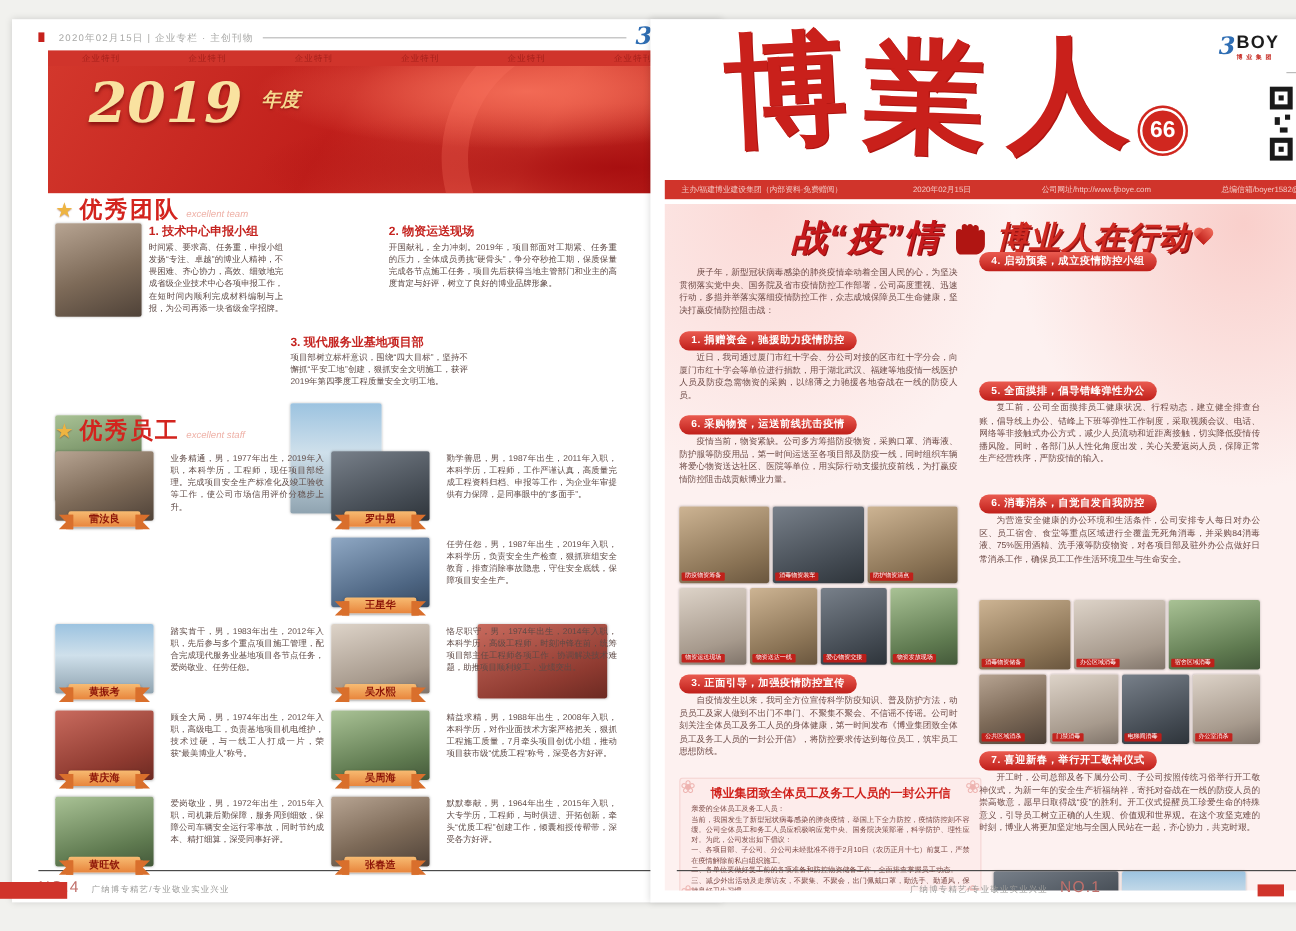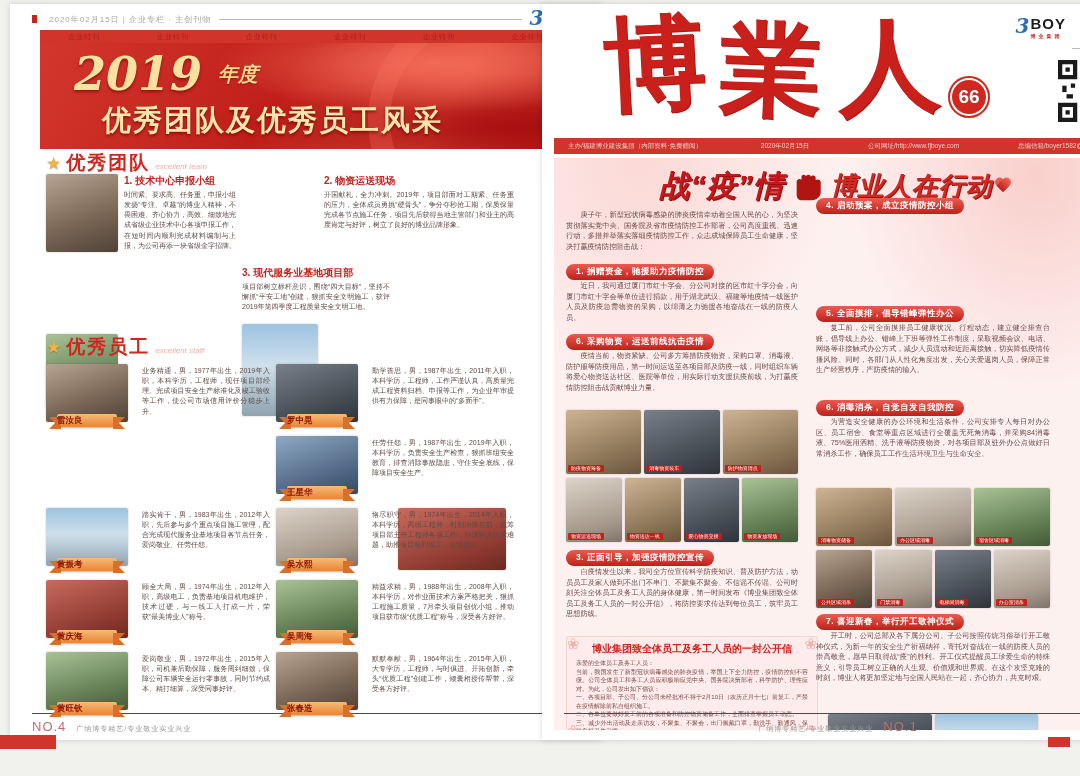--- a/index.html
+++ b/index.html
@@ -1,18 +1,18 @@
 <!DOCTYPE html>
 <html><head>
 <meta charset="utf-8">
 <style>
   html,body{margin:0;padding:0;}
   body{width:1080px;height:776px;background:#f1f1ee;position:relative;
        font-family:"Liberation Sans","DejaVu Sans",sans-serif;overflow:hidden;}
-  .page{position:absolute;top:4px;width:592px;height:736px;background:#fff;
+  .page{position:absolute;top:16px;width:592px;height:736px;background:#fff;
         box-shadow:0 0 6px rgba(0,0,0,.15);overflow:hidden;}
   #pageL{left:10px}
   #pageR{left:542px}
 
   
   .abs{position:absolute}
   .small-gray{font-size:8px;color:#a8a8a6;letter-spacing:1px}
   .boy-logo{display:flex;align-items:flex-start;line-height:1}
   .boy-mark{font-family:"DejaVu Serif",serif;font-style:italic;font-weight:bold;color:#2f6eb4;font-size:20px;margin-right:1px}
   .boy-word{font-weight:bold;color:#1c1c1c;font-size:15px;letter-spacing:1px}
@@ -44,33 +44,33 @@
              display:flex;justify-content:space-around;align-items:center}
   .tab-strip span{font-size:7px;color:#7e0f0c;opacity:.55;letter-spacing:1px}
   .banner{position:absolute;left:30px;right:30px;top:39px;height:106px;overflow:hidden;
           background:radial-gradient(ellipse at 75% 20%,#f26a55 0%,rgba(0,0,0,0) 40%),
                      radial-gradient(ellipse at 90% 80%,#a80f10 0%,rgba(0,0,0,0) 45%),
                      linear-gradient(120deg,#d3372c 0%,#c01f1b 45%,#dc4a3a 75%,#b01412 100%)}
   .banner .silk{position:absolute;right:-30px;top:-40px;width:190px;height:190px;border-radius:50%;
                 border:22px solid rgba(255,120,100,.25);transform:rotate(25deg)}
   .b-year{position:absolute;left:34px;top:4px;font-family:"DejaVu Serif",serif;font-style:italic;
           font-weight:bold;font-size:46px;color:#f9e2a0;text-shadow:0 2px 3px rgba(90,0,0,.55)}
-  .b-year-suf{position:absolute;left:178px;top:18px;font-size:20px;font-weight:bold;font-style:italic;
+  .b-year-suf{position:absolute;left:178px;top:18px;font-size:16px;font-weight:bold;font-style:italic;
               color:#f6d88e;text-shadow:0 1px 2px rgba(90,0,0,.5)}
   .b-title{position:absolute;left:62px;top:58px;font-size:29px;font-weight:bold;letter-spacing:2px;
            color:#fbe7ae;text-shadow:0 2px 3px rgba(90,0,0,.6)}
   .sec-head{position:absolute;display:flex;align-items:baseline;gap:5px}
   .star{color:#eeb441;font-size:17px;text-shadow:0 1px 1px rgba(120,40,0,.4)}
   .sec-title{font-size:19px;font-weight:bold;color:#d3241e;letter-spacing:2px}
   .sec-sub{font-size:8px;color:#eeb0a6;font-style:italic}
   .item-head{font-size:10px;font-weight:bold;color:#c5231f;margin-bottom:2px}
   .bodytxt{font-size:7px;line-height:1.45;color:#5f4a46;text-align:justify}
   .emp{position:absolute;height:68px}
   .ephoto{position:absolute;left:0;top:0;width:82px;height:58px}
-  .ribbon{position:absolute;left:11px;top:50px;width:60px;text-align:left;
+  .ribbon{position:absolute;left:11px;top:50px;width:60px;text-align:center;
           background:linear-gradient(#f7bb72,#e8853c);color:#8d1508;font-weight:bold;font-size:8.5px;
           line-height:13px;border-radius:2px;box-shadow:0 1px 2px rgba(0,0,0,.3);z-index:2}
   .ribbon::before,.ribbon::after{content:"";position:absolute;top:3px;border:6px solid #d96f2c;z-index:-1}
   .ribbon::before{left:-8px;border-left-color:transparent}
   .ribbon::after{right:-8px;border-right-color:transparent}
   .etext{position:absolute;top:2px}
 
   
   .mast-char{position:absolute;font-family:"DejaVu Serif",serif;font-weight:bold;color:#c9201b;
              font-size:102px;line-height:1;text-shadow:1px 1px 0 #b01511}
@@ -128,21 +128,20 @@
     <span>企业特刊</span>
     <span>企业特刊</span>
     <span>企业特刊</span>
     <span>企业特刊</span>
   </div>
 
   <div class="banner">
     <div class="silk"></div>
     <div class="b-year">2019</div>
     <div class="b-year-suf">年度</div>
-    <div class="b-title">优秀团队及优秀员工风采</div>
   </div>
 
   <div class="sec-head" style="left:36px;top:146px">
     <span class="star">★</span>
     <span class="sec-title">优秀团队</span>
     <span class="sec-sub">excellent team</span>
   </div>
 
   <div class="photo ph-people abs" style="left:36px;top:170px;width:72px;height:78px"></div>
   <div class="photo ph-green abs" style="left:36px;top:252px;width:72px;height:72px"></div>

